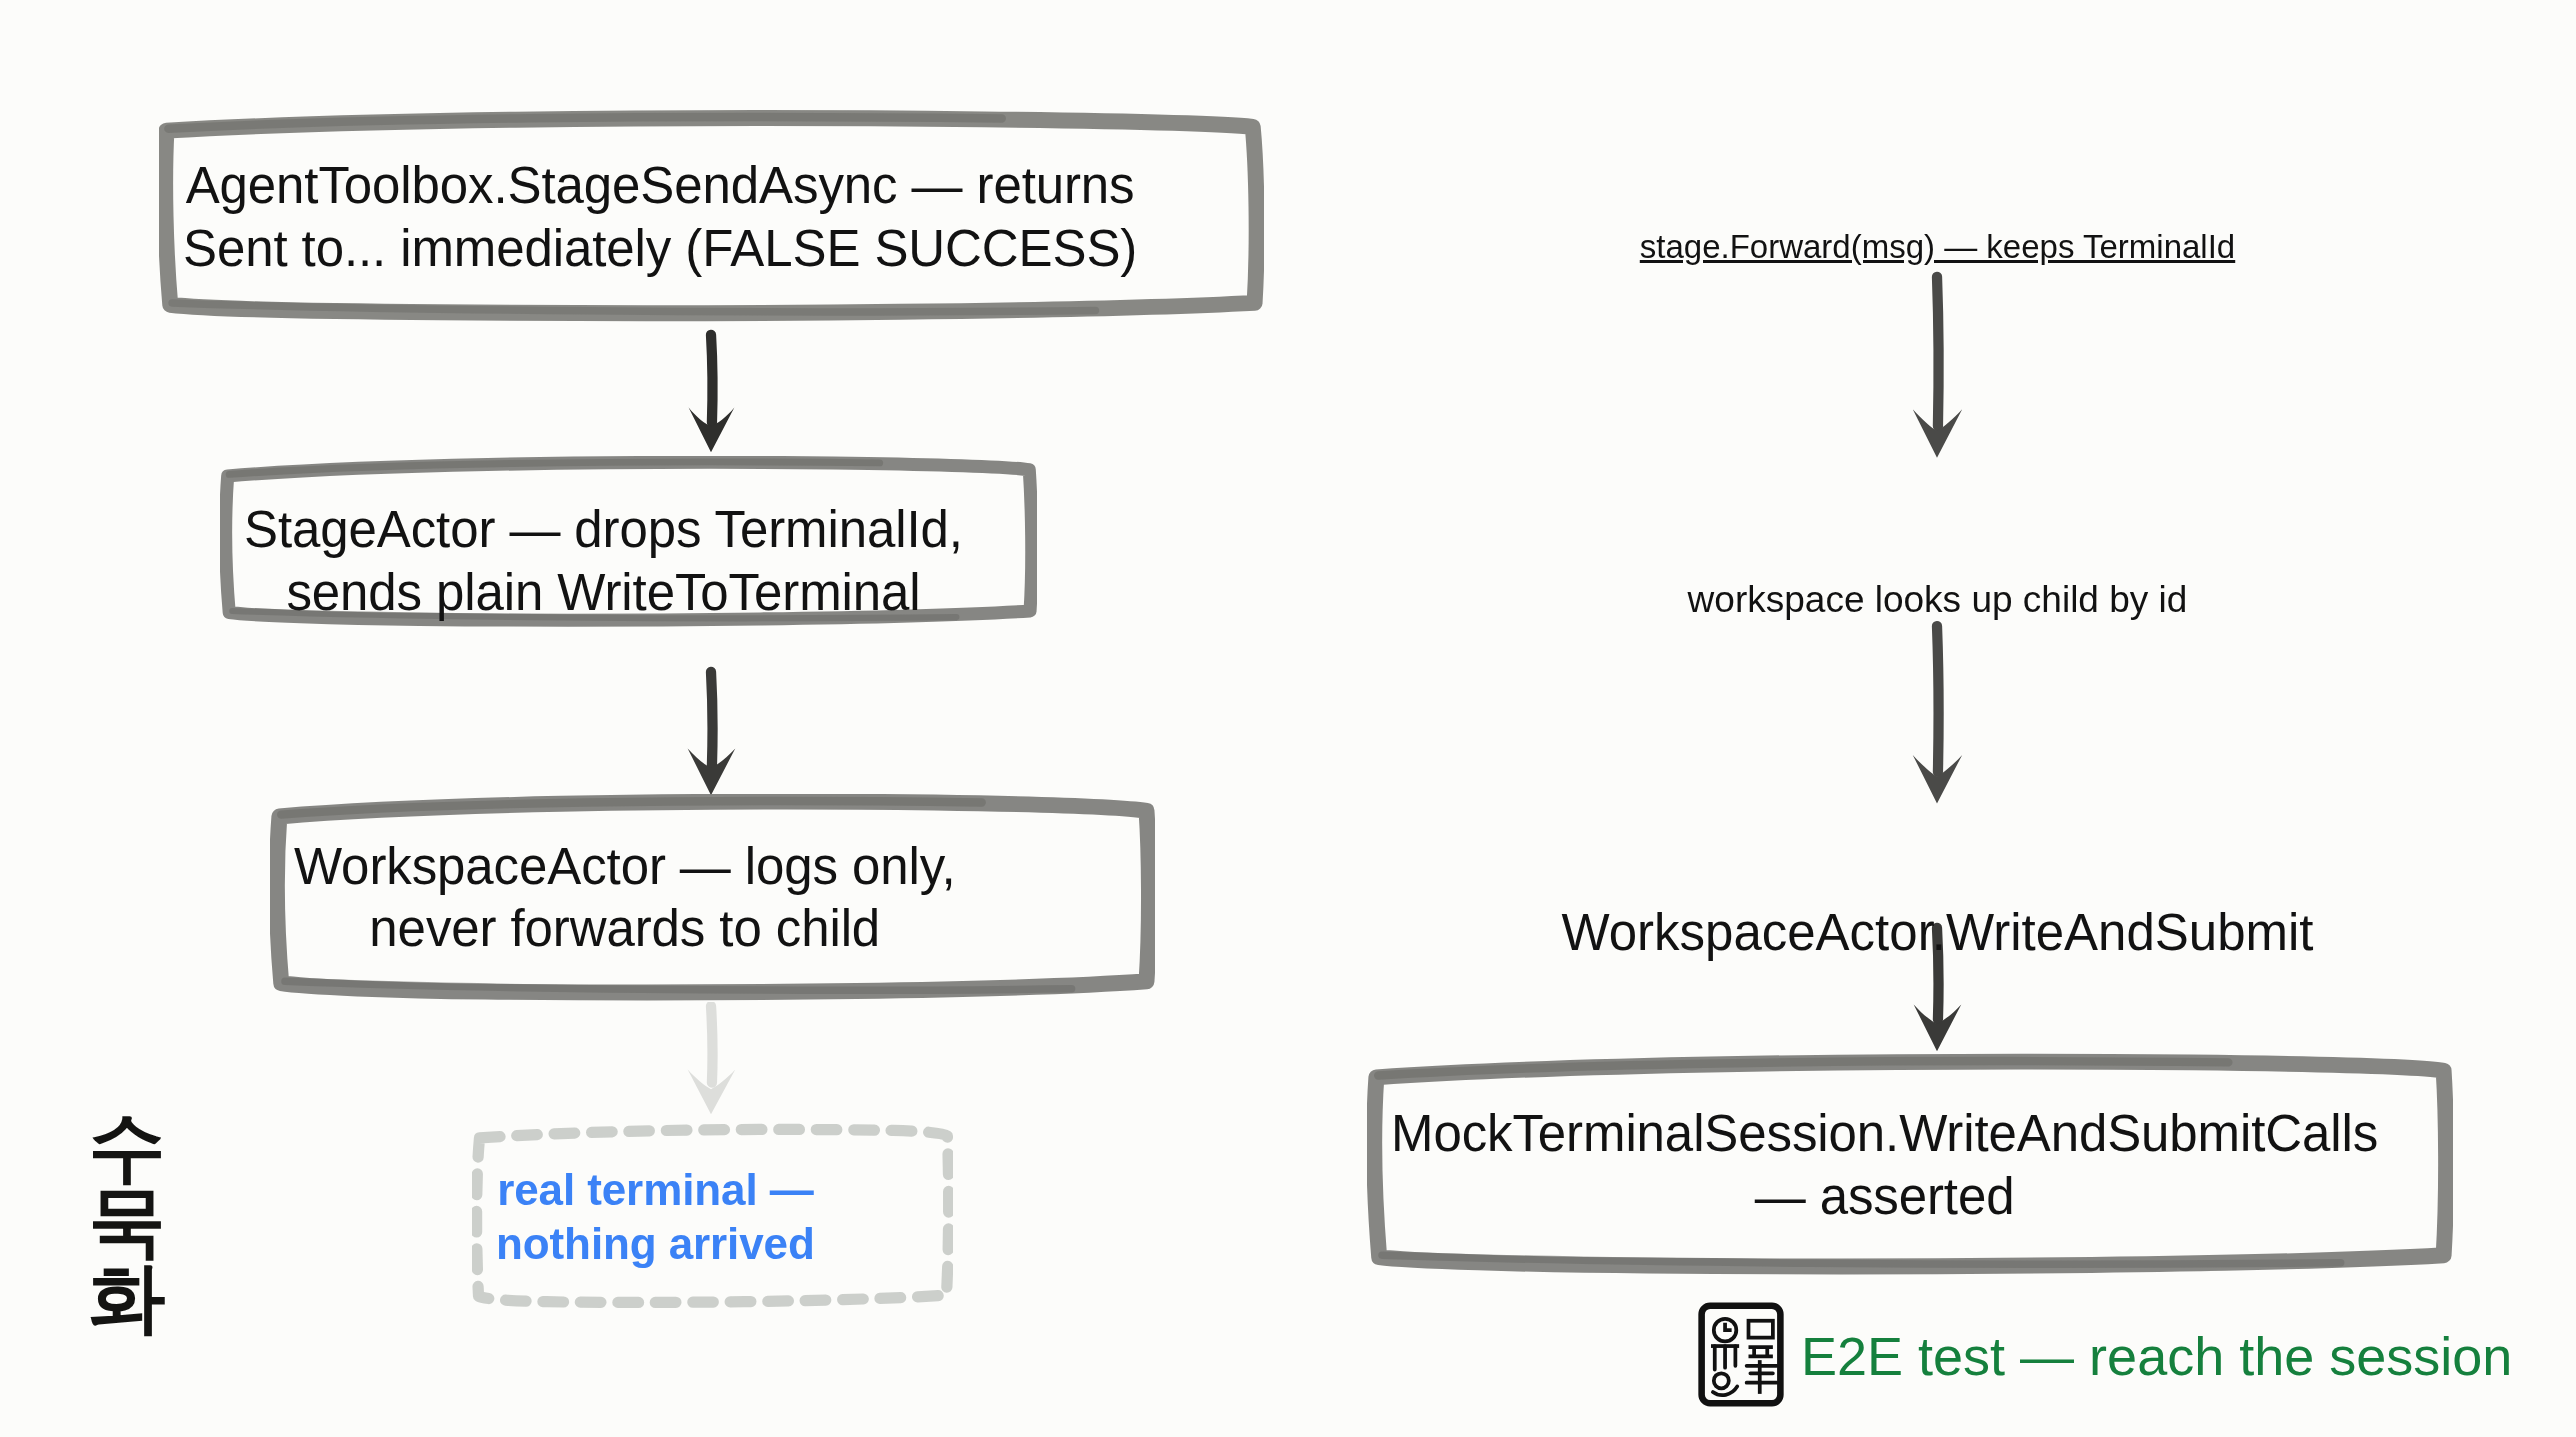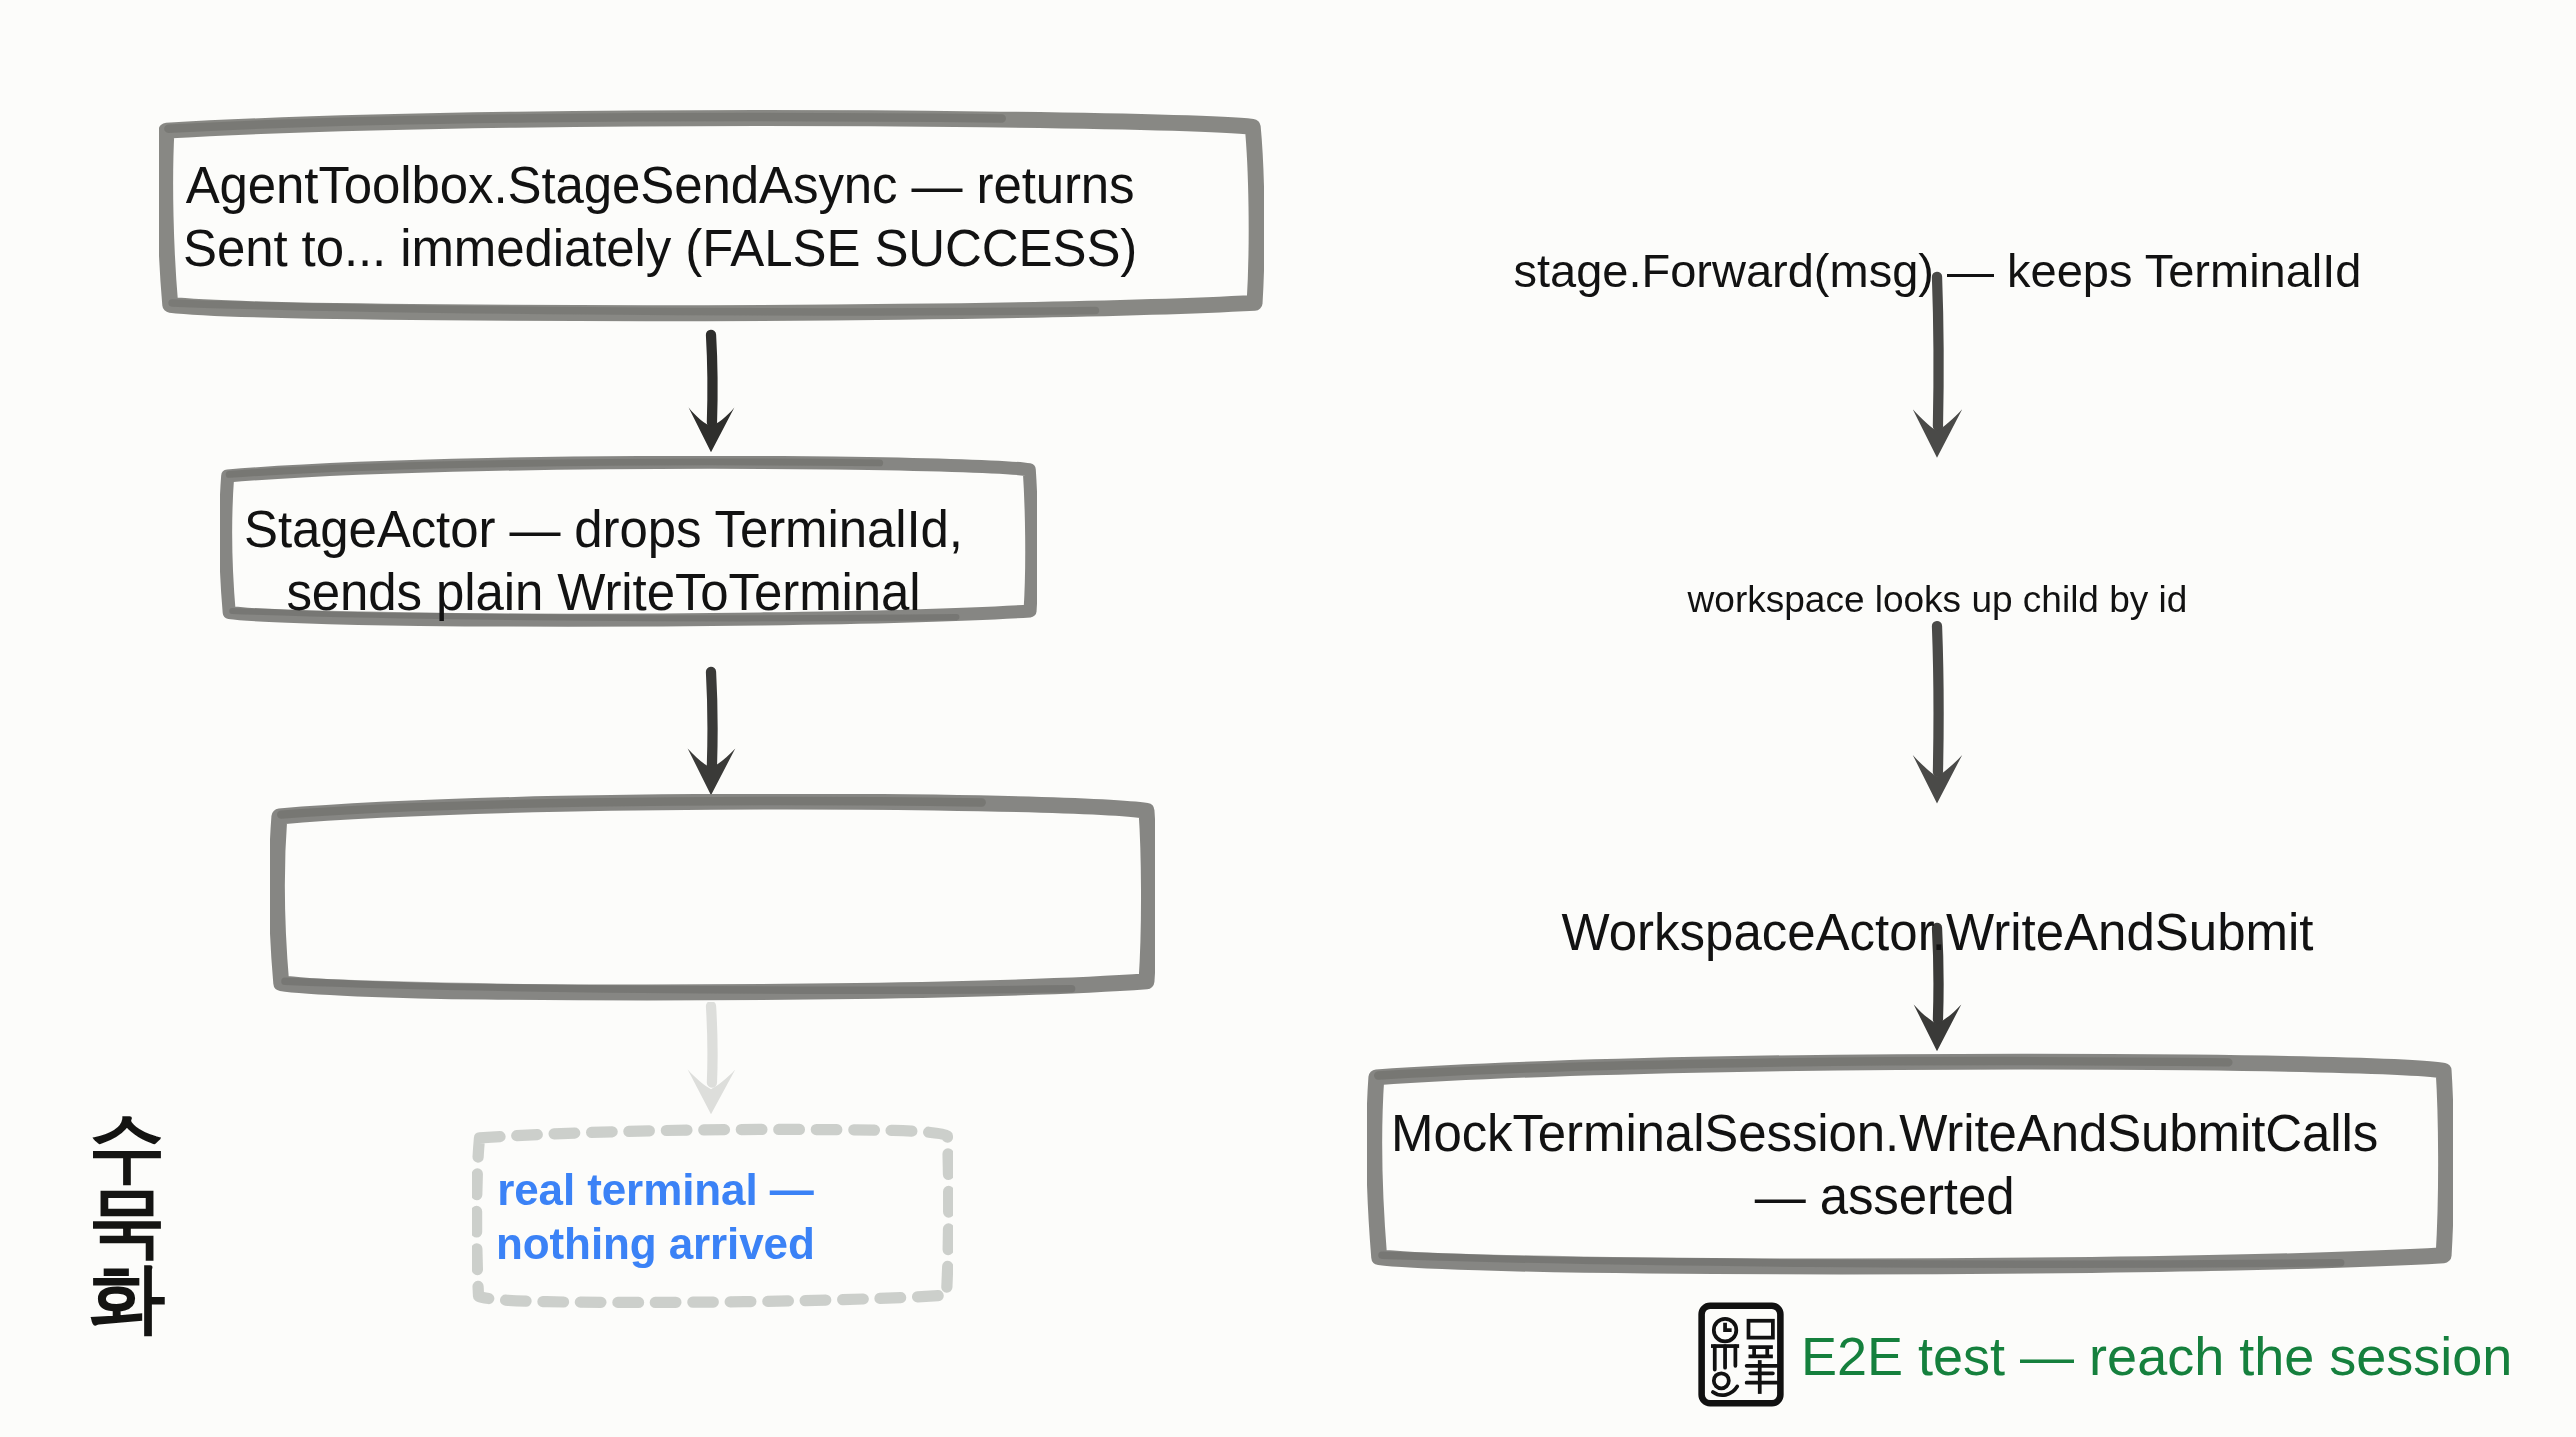--- a/index.html
+++ b/index.html
@@ -141,41 +141,43 @@
 
   <div class="ink-box" style="left:270px; top:794px; width:885px; height:208px; font-size:51px;">
     <svg class="box-frame" viewBox="0 0 945 222" preserveAspectRatio="none">
       <path d="M10,24 C160,11 430,6 710,9 C830,11 912,14 936,18
                C939,62 940,140 936,200
                C800,210 480,214 230,211 C132,210 36,206 12,202
                C7,144 6,78 10,24 Z" fill="none" stroke="#7c7c78" stroke-width="17" stroke-linejoin="round" stroke-linecap="round" opacity="0.92"></path>
       <path d="M12,22 C180,9 460,5 760,9" fill="none" stroke="#6c6c68" stroke-width="9" stroke-linecap="round" opacity="0.58"></path>
       <path d="M16,200 C210,208 560,212 856,208" fill="none" stroke="#6c6c68" stroke-width="8" stroke-linecap="round" opacity="0.55"></path>
     </svg>
+    <div class="box-label">WorkspaceActor — logs only,
+never forwards to child</div>
   </div>
 
   <div class="arrow" style="left:655px; top:1002px; width:112px; height:122px; opacity:0.32;">
     <svg viewBox="0 0 120 130" width="112" height="122">
       <path d="M60,4 C62,36 62,62 61,86" stroke="#9da09c" stroke-width="11" fill="none" stroke-linecap="round"></path>
       <path d="M60,120 L35,72 C44,82 54,90 60,93 C66,90 77,82 86,72 Z" fill="#9da09c"></path>
     </svg>
   </div>
 
   <div class="ink-box ghost-box" style="left:472px; top:1123px; width:481px; height:187px; font-size:44px;">
     <svg class="box-frame" viewBox="0 0 514 200" preserveAspectRatio="none">
       <path d="M8,16 C120,8 300,5 450,8 C488,9 504,11 508,14
                C510,54 510,132 507,184
                C400,191 190,193 80,191 C36,190 12,188 7,185
                C4,130 4,60 8,16 Z" fill="none" stroke="#c9ccc8" stroke-width="12" stroke-linejoin="round" stroke-linecap="round" stroke-dasharray="22 18" opacity="0.95"></path>
     </svg>
     <div class="box-label">real terminal —
 nothing arrived</div>
   </div>
 
-  <div class="text-node" style="left:1348px; top:187px; width:1179px; font-size:47px;">
+  <div class="text-node" style="left:1348px; top:187px; width:1179px; font-size:33px;text-decoration:underline;">
     <span>stage.Forward(msg) — keeps TerminalId</span>
   </div>
 
   <div class="arrow" style="left:1881px; top:271px; width:112px; height:201px;">
     <svg viewBox="0 0 120 215" width="112" height="201">
       <path d="M60,6 C62,60 62,120 61,166" stroke="#4a4a48" stroke-width="11" fill="none" stroke-linecap="round"></path>
       <path d="M60,200 L34,148 C44,159 54,168 60,171 C66,168 77,159 87,148 Z" fill="#4a4a48"></path>
     </svg>
   </div>
 

